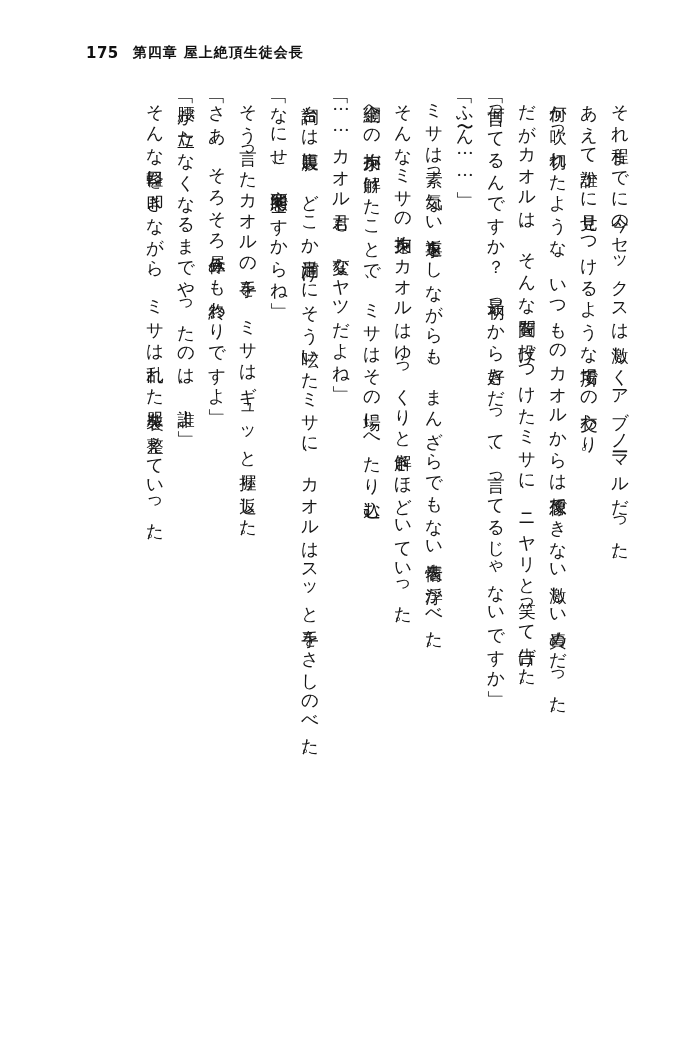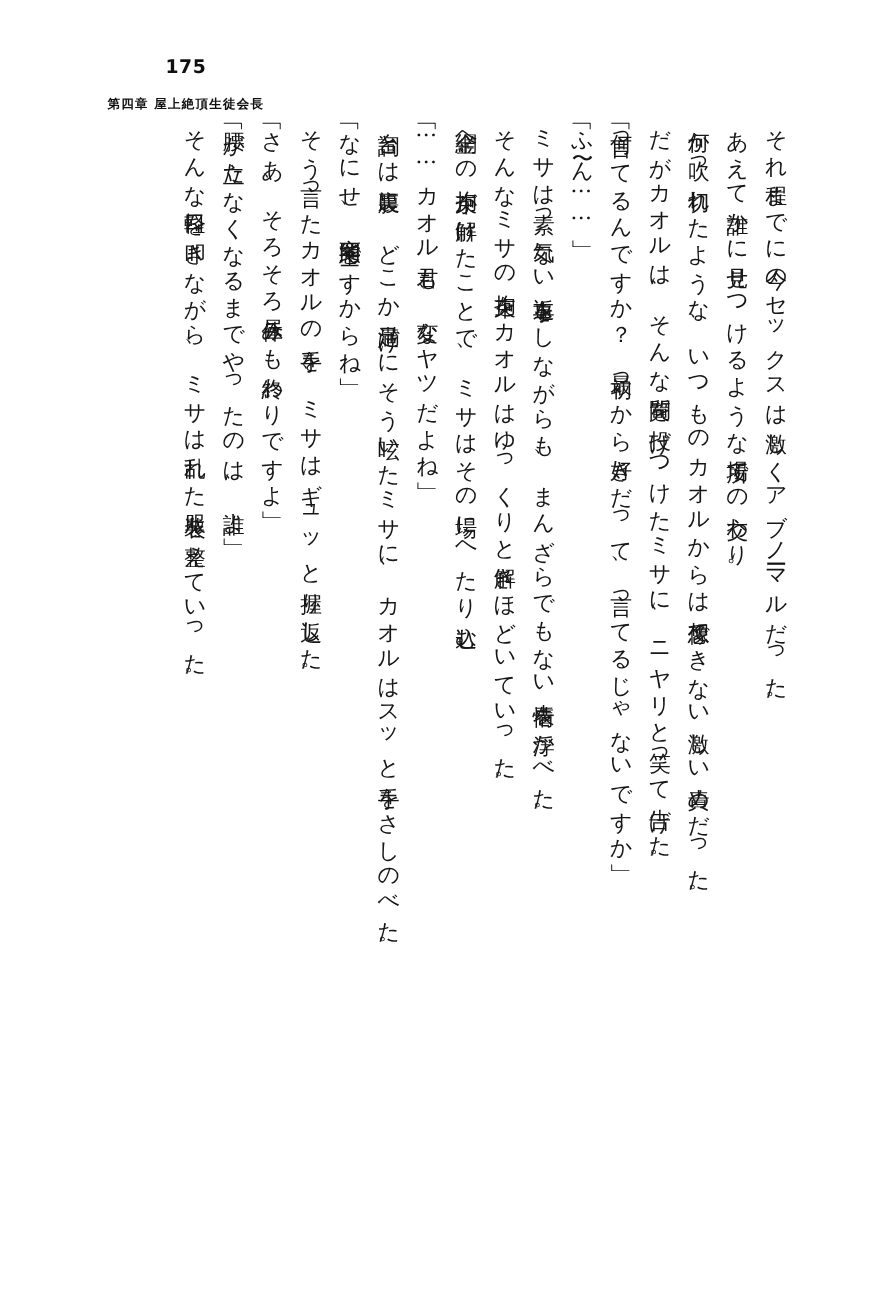--- a/index.html
+++ b/index.html
@@ -14,33 +14,32 @@
     background: #ffffff;
     overflow: hidden;
     font-family: "Liberation Serif", "DejaVu Serif", serif;
     color: #1a1a1a;
   }
   .header {
     position: absolute;
     top: 44px;
     left: 86px;
     display: flex;
-    align-items: center;
+    align-items: flex-end;
     gap: 14px;
     font-family: "DejaVu Sans", "Liberation Sans", sans-serif;
-    flex-direction: column;
   }
   .page-number {
     font-size: 15px;
     font-weight: bold;
     letter-spacing: 0.5px;
     color: #101010;
   }
   .chapter-title {
-    font-size: 10px;
+    font-size: 14px;
     font-weight: bold;
     letter-spacing: 1px;
     color: #101010;
   }
   .body-area {
     position: absolute;
     top: 92px;
     left: 64px;
     right: 72px;
     height: 905px;

